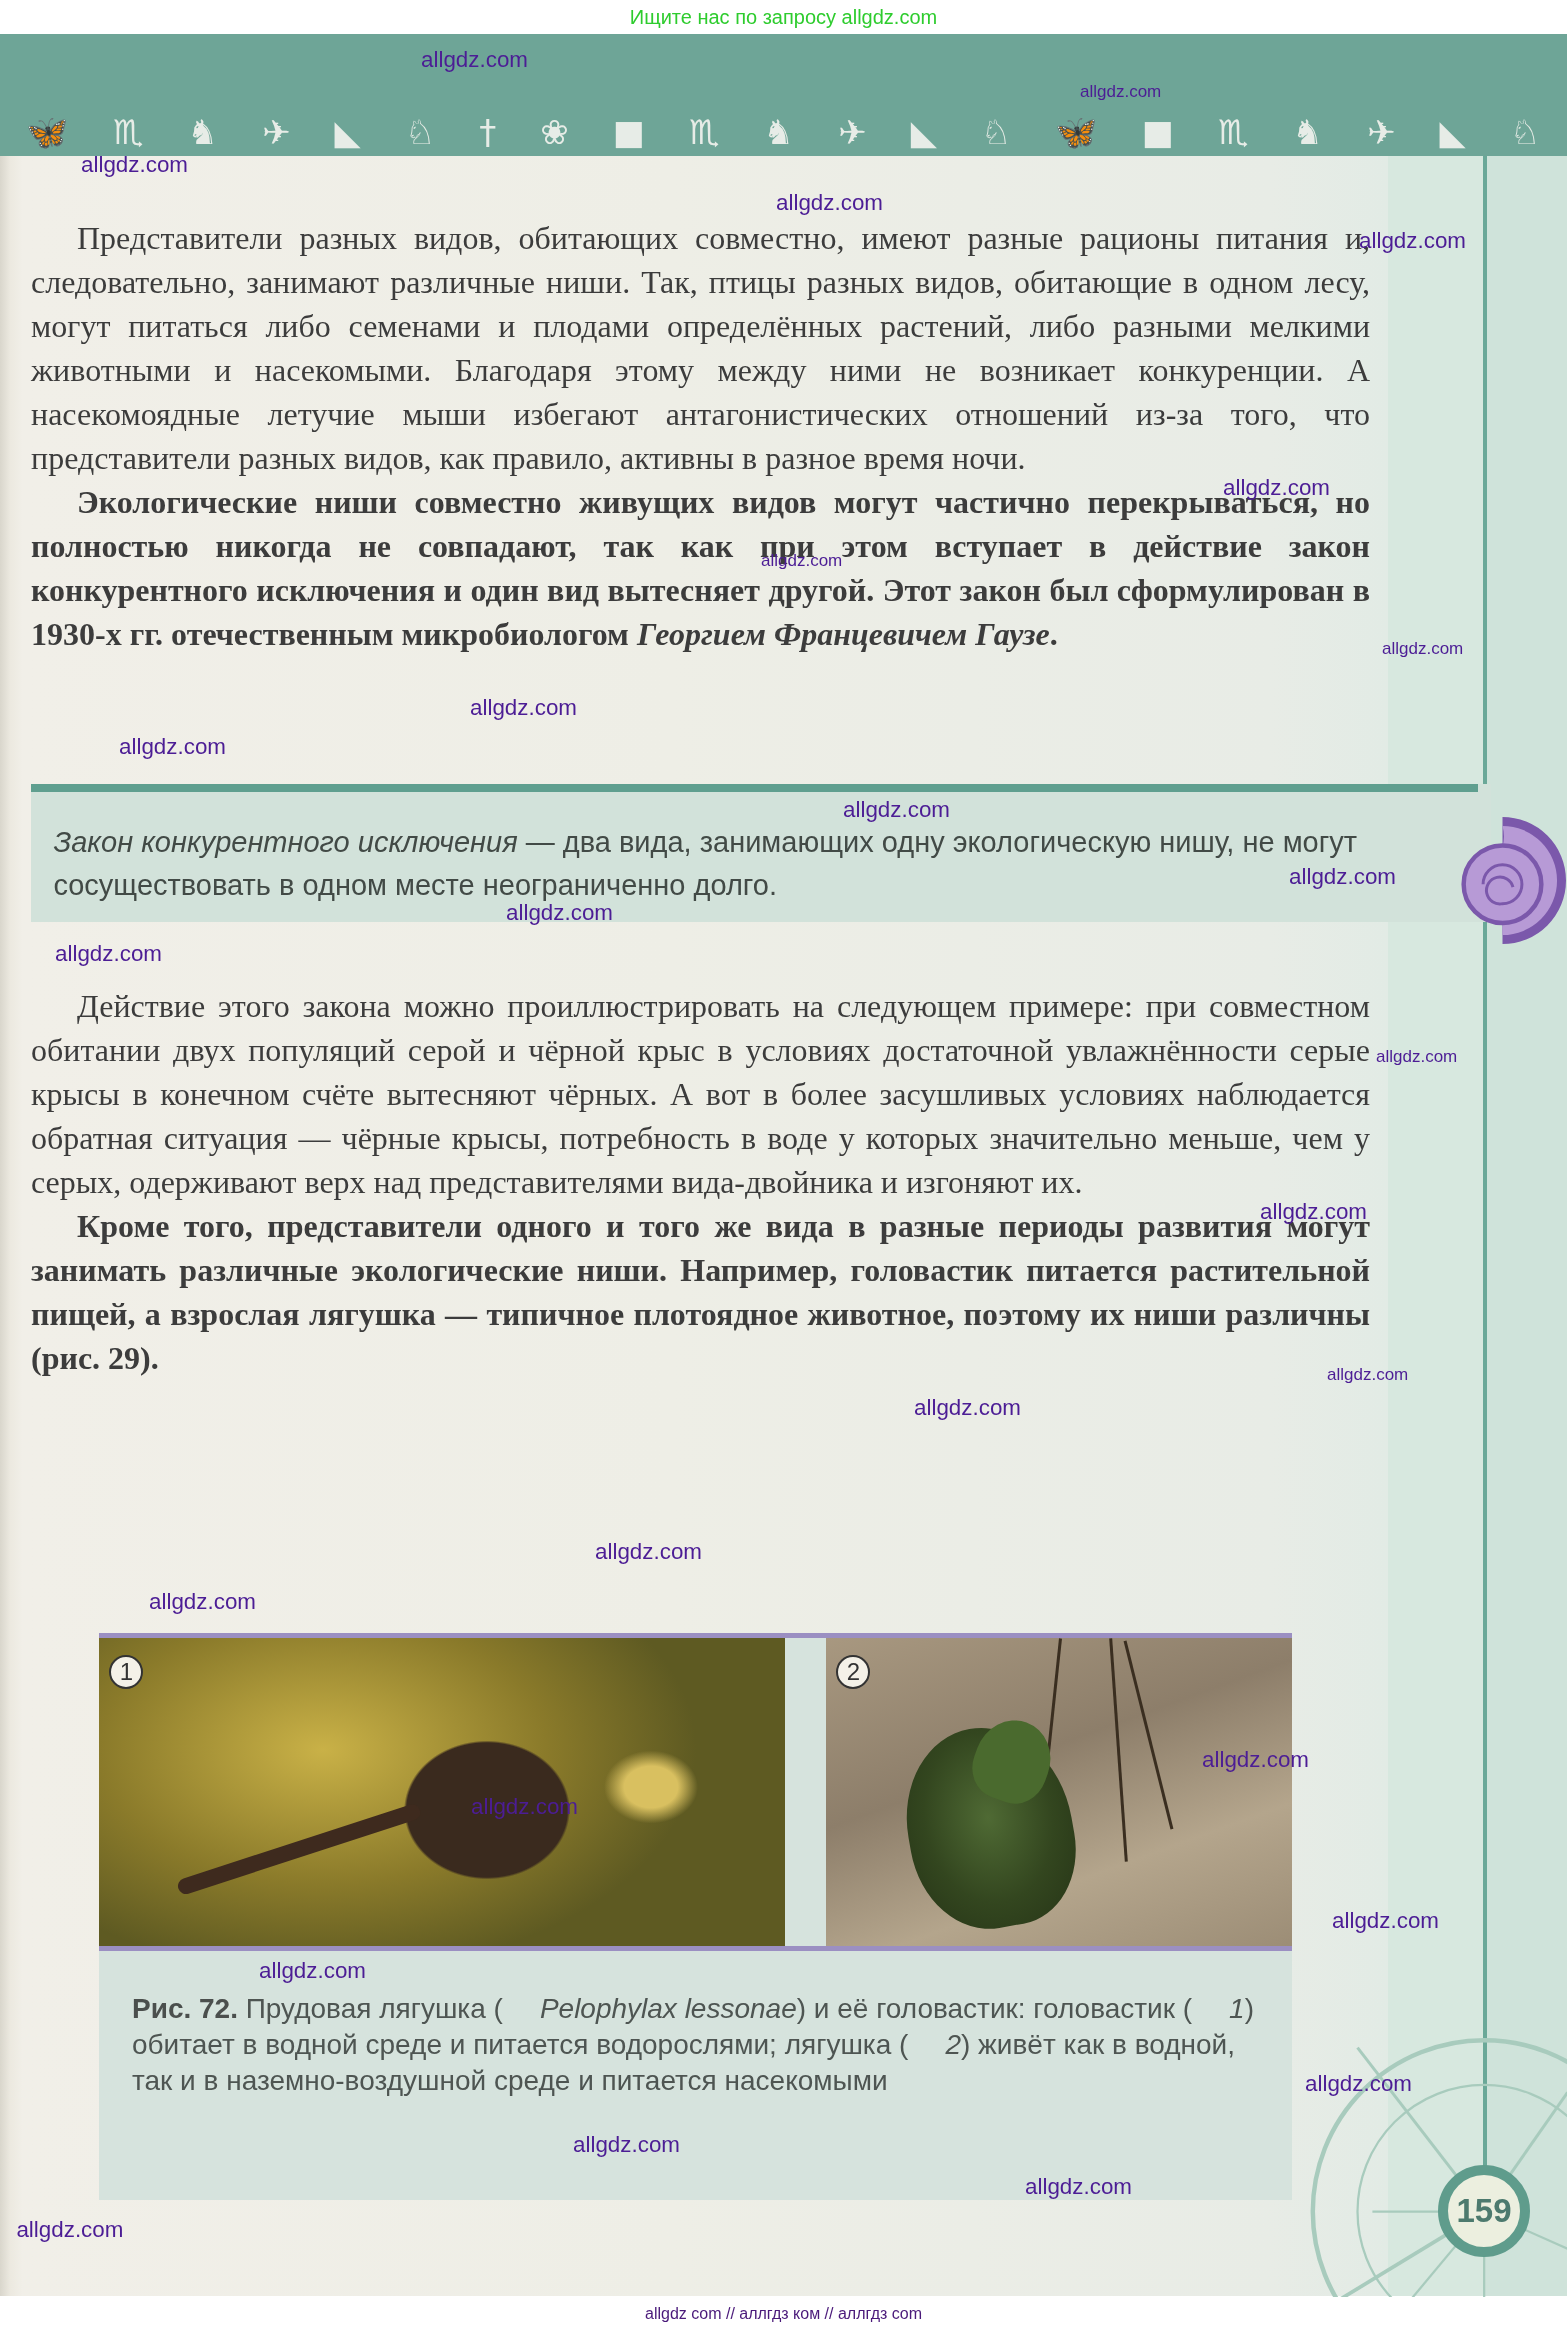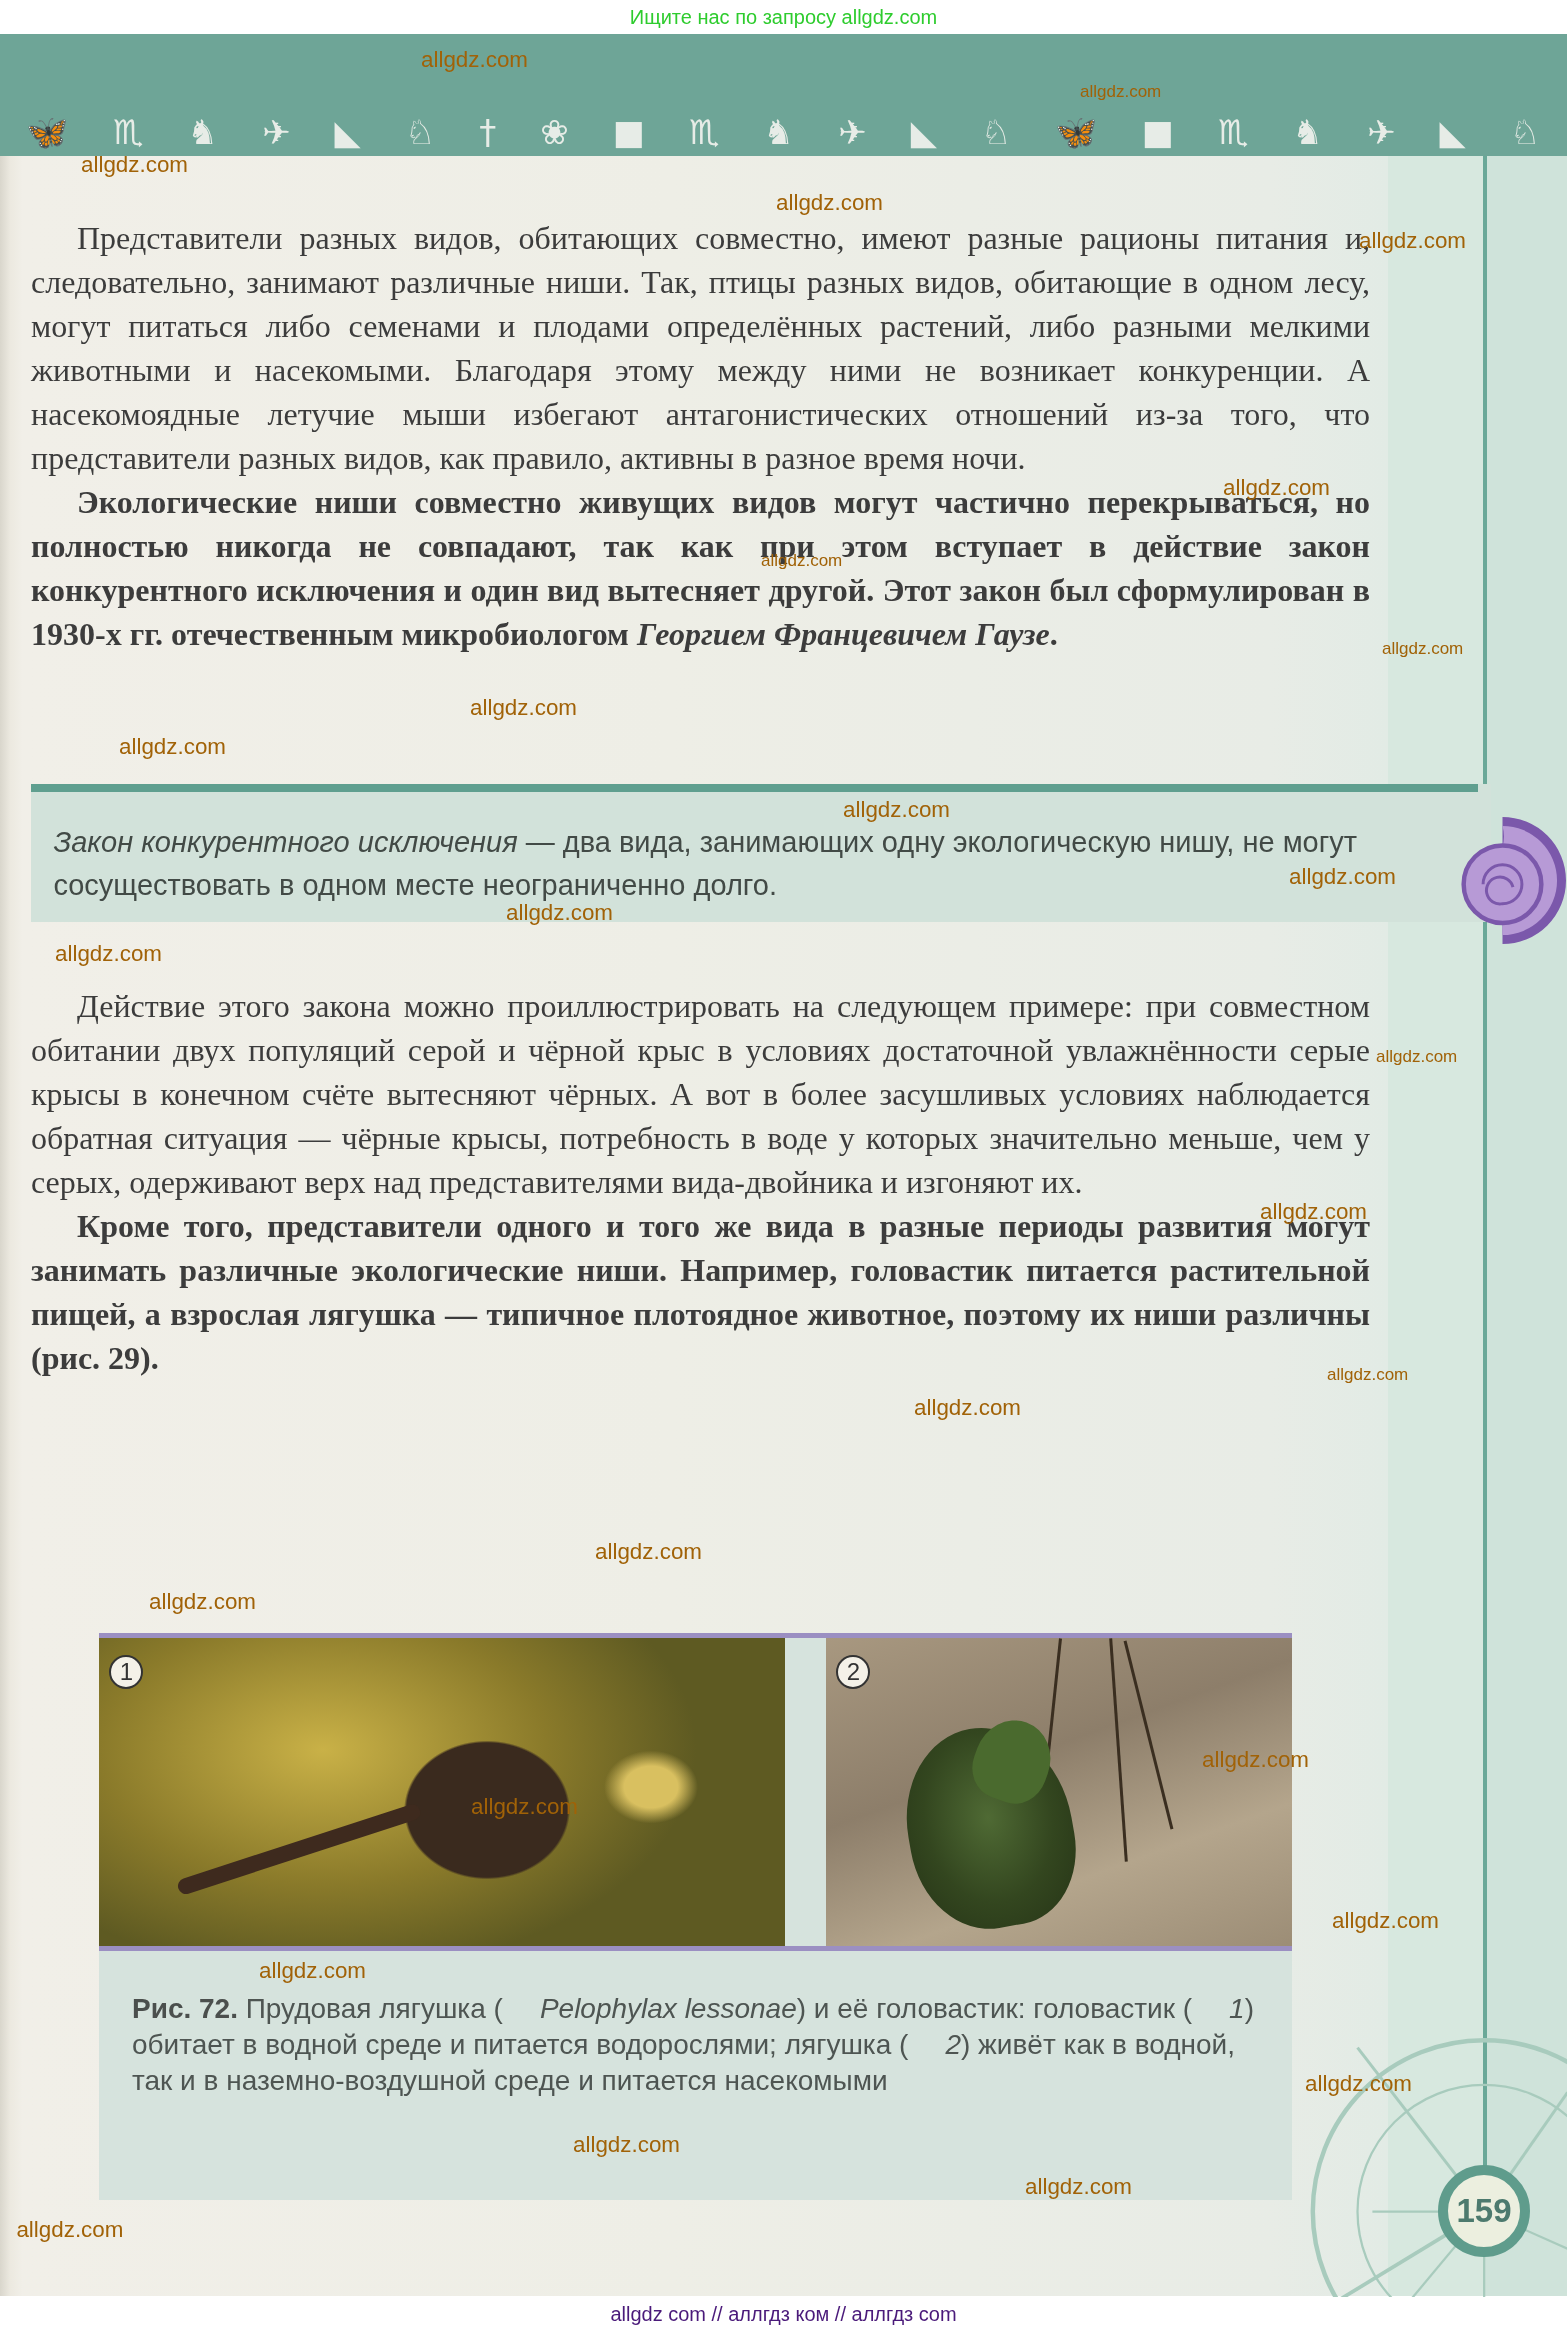--- a/index.html
+++ b/index.html
@@ -69,26 +69,26 @@
            color: #4e5552; }
   .figure .caption .fig-num { font-weight: bold; color: #4b4f4d; }
   .figure .caption em { font-style: italic; margin-left: 37px; }
 
   .page-num-wrap { position: absolute; left: 1417px; top: 2110px; width: 134px; height: 134px; }
   .page-num { position: absolute; left: 21px; top: 21px; width: 92px; height: 92px; border-radius: 50%;
               background: #ecefdf; border: 10.4px solid #5f9c8c;
               font-family: "Liberation Sans", "DejaVu Sans", sans-serif; font-weight: bold; font-size: 33px;
               color: #4d7a6e; text-align: center; line-height: 72px; }
 
-  .wm { position: absolute; font-family: "Liberation Sans", "DejaVu Sans", sans-serif; font-size: 22.4px; color: #a16207;
+  .wm { position: absolute; font-family: "Liberation Sans", "DejaVu Sans", sans-serif; font-size: 22.4px; color: #4c1d95;
         white-space: nowrap; line-height: 1; }
   .wm.sm { font-size: 17px; }
 
   .bottom-bar { position: absolute; left: 0; top: 2297px; width: 1567px; height: 34px; background: #fff; text-align: center; }
-  .bottom-bar a { font-family: "Liberation Sans", sans-serif; font-size: 20px; color: #4a1a7a; text-decoration: none;
+  .bottom-bar a { font-family: "Liberation Sans", sans-serif; font-size: 16px; color: #4a1a7a; text-decoration: none;
                   line-height: 34px; }
 </style>
 </head>
 <body>
 
 <div class="top-bar">
   <a>Ищите нас по запросу allgdz.com</a>
 </div>
 
 <div class="page">

